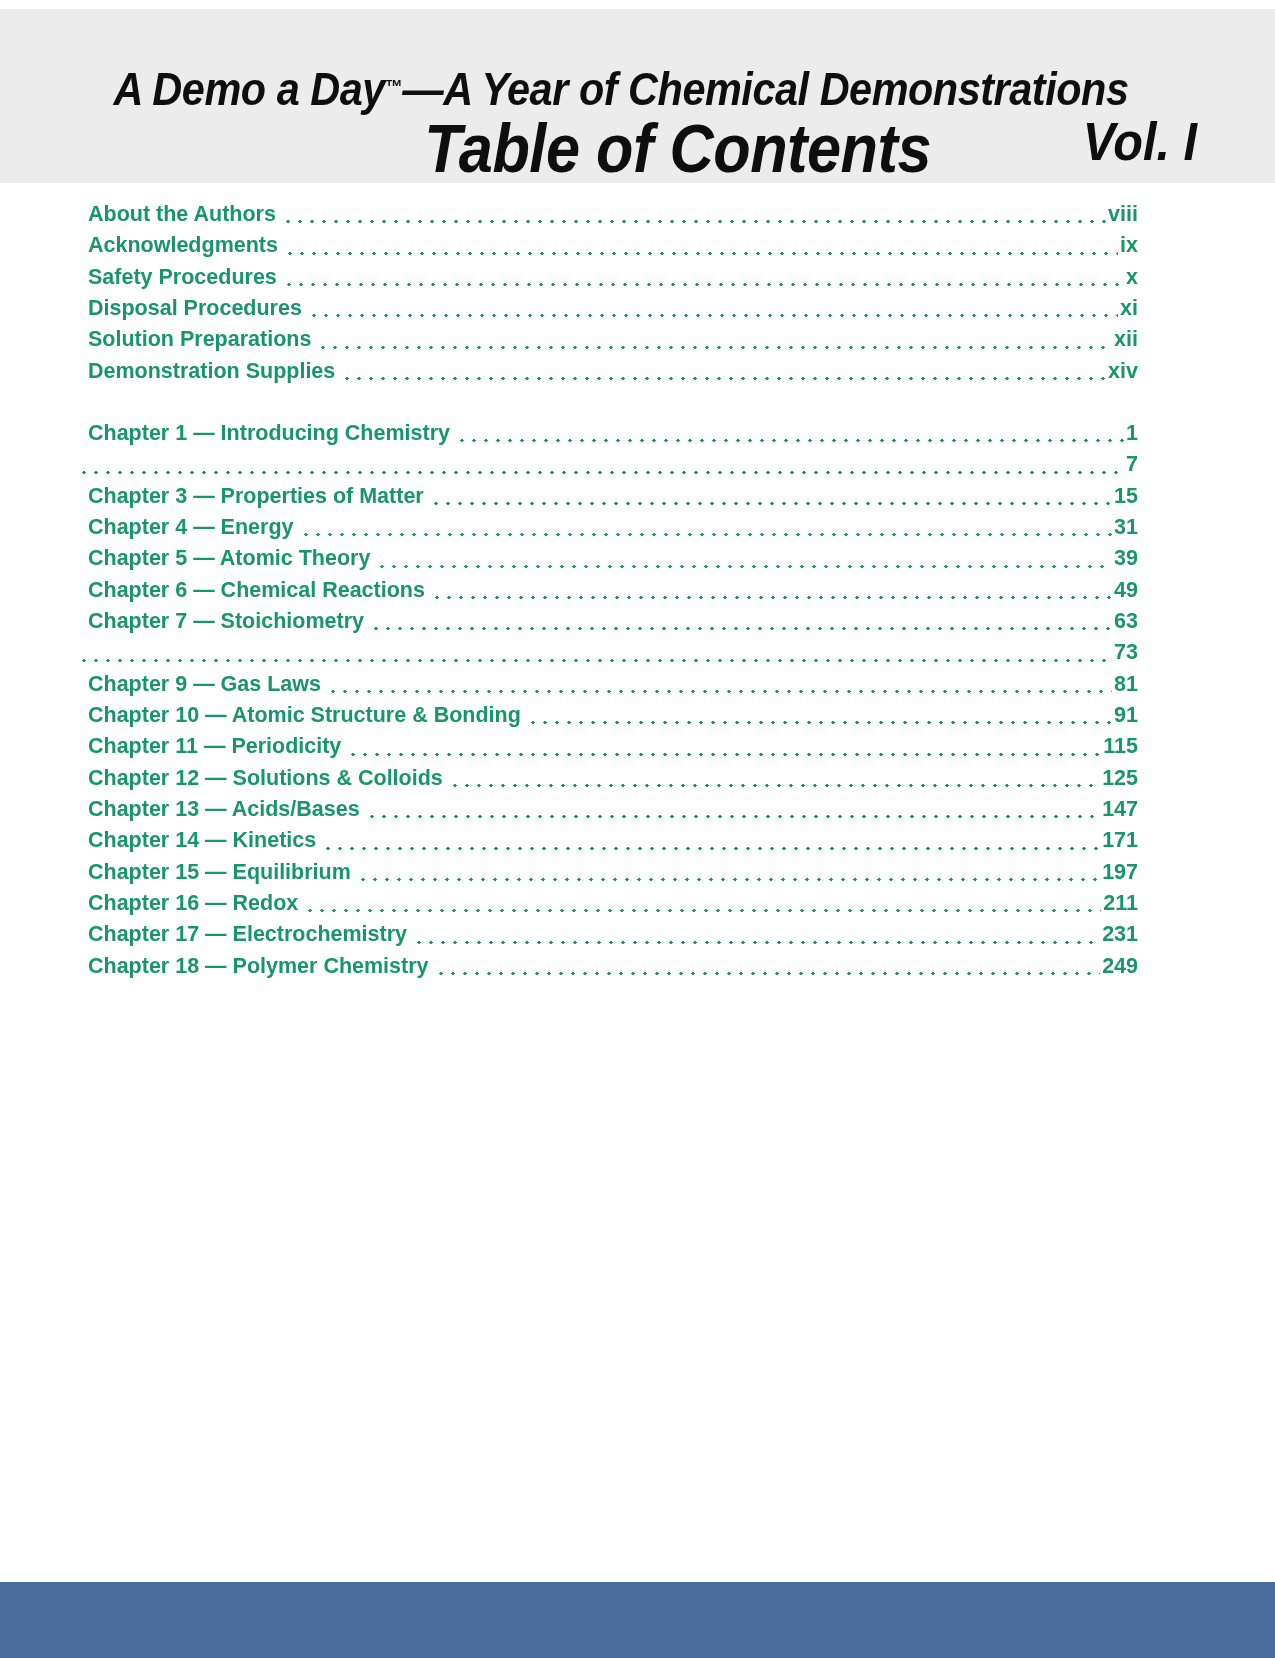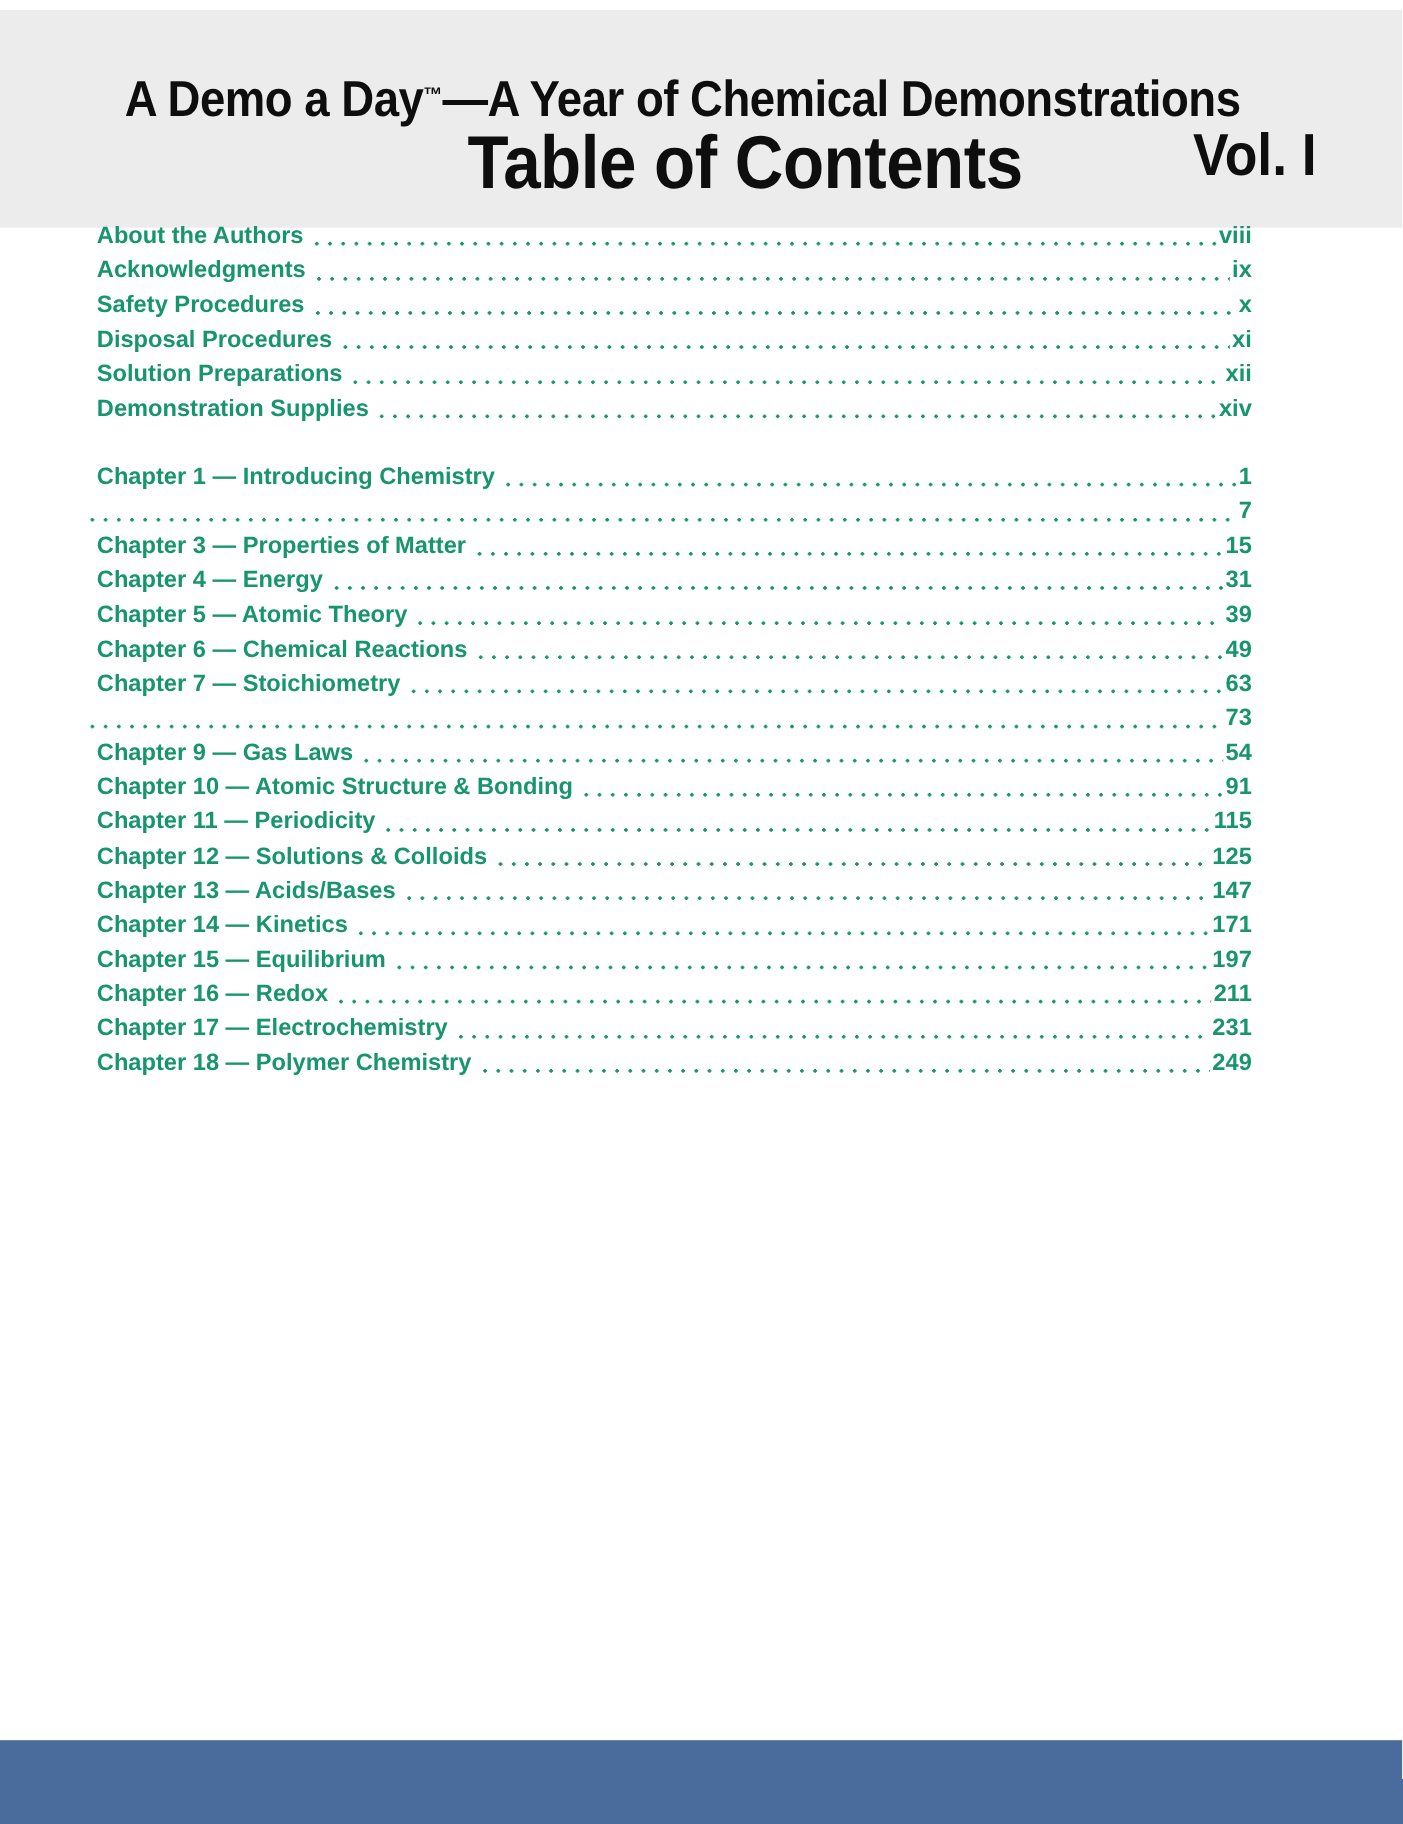--- a/index.html
+++ b/index.html
@@ -10,22 +10,23 @@
     height: 1658px;
     background: var(--page-bg, #ffffff);
     overflow: hidden;
     font-family: "Liberation Sans", sans-serif;
   }
 
   
   .header-band {
     position: absolute;
     top: 9px; left: 0;
-    width: 100%; height: 198px;
+    width: 100%; height: 174px;
     background: var(--header-bg, #ececec);
+    font-style: italic;
   }
   .title-line1 {
     position: absolute;
     top: 57px; left: 0;
     width: 100%;
     box-sizing: border-box;
     padding-right: 34px;
     text-align: center;
     font-weight: bold;
     font-size: 46px;
@@ -202,21 +203,21 @@
   </div>
 
   <div class="toc-row">
     <span class="toc-leader"></span>
     <span class="toc-page">73</span>
   </div>
 
   <div class="toc-row">
     <span class="toc-label">Chapter 9 — Gas Laws</span>
     <span class="toc-leader"></span>
-    <span class="toc-page">54</span>
+    <span class="toc-page">81</span>
   </div>
 
   <div class="toc-row">
     <span class="toc-label">Chapter 10 — Atomic Structure &amp; Bonding</span>
     <span class="toc-leader"></span>
     <span class="toc-page">91</span>
   </div>
 
   <div class="toc-row">
     <span class="toc-label">Chapter 11 — Periodicity</span>

